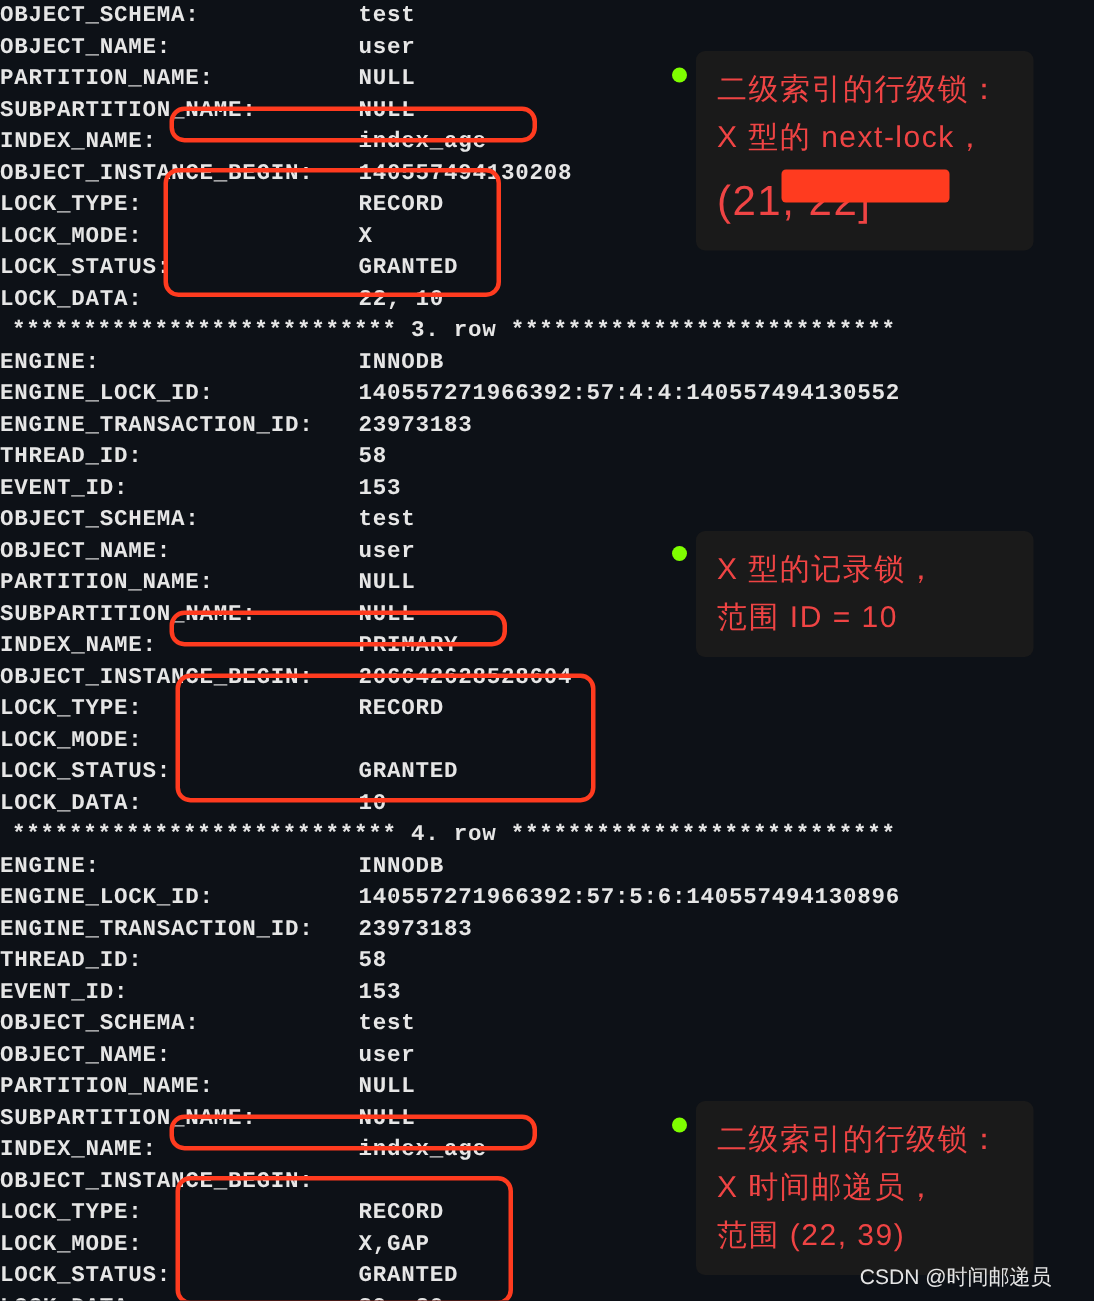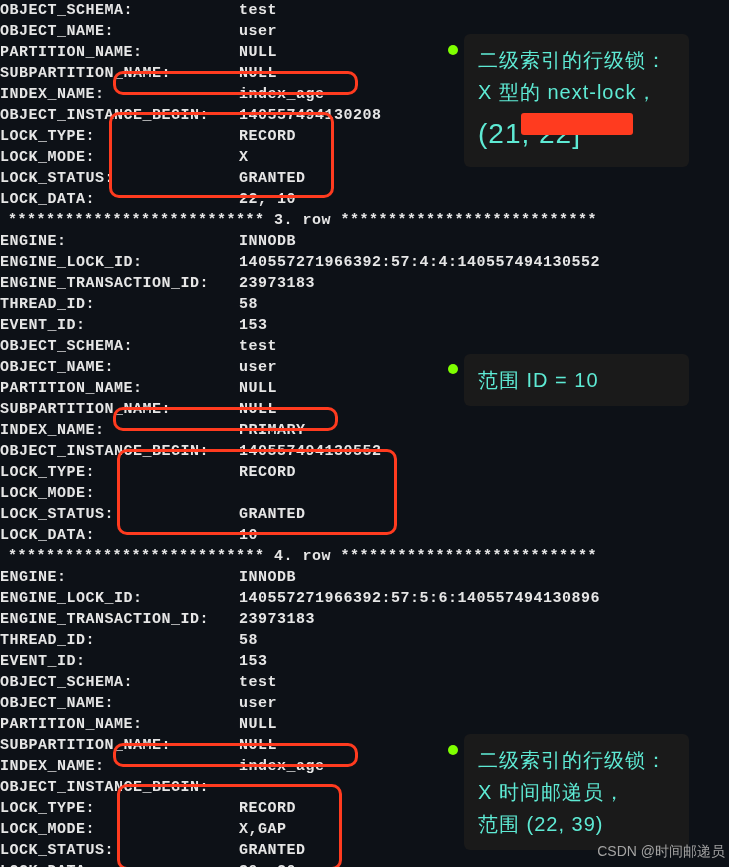--- a/index.html
+++ b/index.html
@@ -40,21 +40,21 @@
     position: absolute;
     border: 3px solid #ff3b1f;
     border-radius: 10px;
     pointer-events: none;
   }
   .note {
     position: absolute;
     background: #1a1a1a;
     border-radius: 6px;
     padding: 10px 14px;
-    color: #5eead4;
+    color: #ef4444;
     font-family: -apple-system, "PingFang SC", "Microsoft YaHei", sans-serif;
     font-size: 20px;
     font-weight: 400;
     line-height: 1.6;
     letter-spacing: 1px;
   }
   .note .range {
     font-size: 28px;
     display: block;
     margin-top: 4px;
@@ -67,23 +67,23 @@
     border-radius: 50%;
   }
   .redblock {
     position: absolute;
     background: #ff3b1f;
     border-radius: 3px;
     height: 22px;
   }
   .watermark {
     position: absolute;
-    right: 4px;
+    right: 28px;
     bottom: 6px;
-    color: #a3a3a3;
+    color: #e5e5e5;
     font-family: -apple-system, sans-serif;
     font-size: 14px;
     letter-spacing: 0;
   }
 </style>
 </head>
 <body>
 
 <div class="terminal">
 
@@ -103,21 +103,21 @@
   <div class="row"><span class="label">ENGINE:</span><span class="value">INNODB</span></div>
   <div class="row"><span class="label">ENGINE_LOCK_ID:</span><span class="value">140557271966392:57:4:4:140557494130552</span></div>
   <div class="row"><span class="label">ENGINE_TRANSACTION_ID:</span><span class="value">23973183</span></div>
   <div class="row"><span class="label">THREAD_ID:</span><span class="value">58</span></div>
   <div class="row"><span class="label">EVENT_ID:</span><span class="value">153</span></div>
   <div class="row"><span class="label">OBJECT_SCHEMA:</span><span class="value">test</span></div>
   <div class="row"><span class="label">OBJECT_NAME:</span><span class="value">user</span></div>
   <div class="row"><span class="label">PARTITION_NAME:</span><span class="value">NULL</span></div>
   <div class="row"><span class="label">SUBPARTITION_NAME:</span><span class="value">NULL</span></div>
   <div class="row"><span class="label">INDEX_NAME:</span><span class="value">PRIMARY</span></div>
-  <div class="row"><span class="label">OBJECT_INSTANCE_BEGIN:</span><span class="value">140557494130552</span></div>
+  <div class="row"><span class="label">OBJECT_INSTANCE_BEGIN:</span><span class="value">206642628528604</span></div>
   <div class="row"><span class="label">LOCK_TYPE:</span><span class="value">RECORD</span></div>
   <div class="row"><span class="label">LOCK_MODE:</span></div>
   <div class="row"><span class="label">LOCK_STATUS:</span><span class="value">GRANTED</span></div>
   <div class="row"><span class="label">LOCK_DATA:</span><span class="value">10</span></div>
 
   <div class="sep-row">*************************** 4. row ***************************</div>
 
   <div class="row"><span class="label">ENGINE:</span><span class="value">INNODB</span></div>
   <div class="row"><span class="label">ENGINE_LOCK_ID:</span><span class="value">140557271966392:57:5:6:140557494130896</span></div>
   <div class="row"><span class="label">ENGINE_TRANSACTION_ID:</span><span class="value">23973183</span></div>
@@ -148,20 +148,21 @@
 <div class="dot" style="left:448px; top:745px;"></div>
 
 <div class="note" style="left:464px; top:34px; width:225px;">
   <div>二级索引的行级锁：</div>
   <div>X 型的 next-lock，</div>
   <span class="range">(21, 22]</span>
 </div>
 <div class="redblock" style="left:521px; top:113px; width:112px;"></div>
 
 <div class="note" style="left:464px; top:354px; width:225px;">
+  <div>X 型的记录锁，</div>
   <div>范围 ID = 10</div>
 </div>
 
 <div class="note" style="left:464px; top:734px; width:225px;">
   <div>二级索引的行级锁：</div>
   <div>X 时间邮递员，</div>
   <div>范围 (22, 39)</div>
 </div>
 
 <div class="watermark">CSDN @时间邮递员</div>

